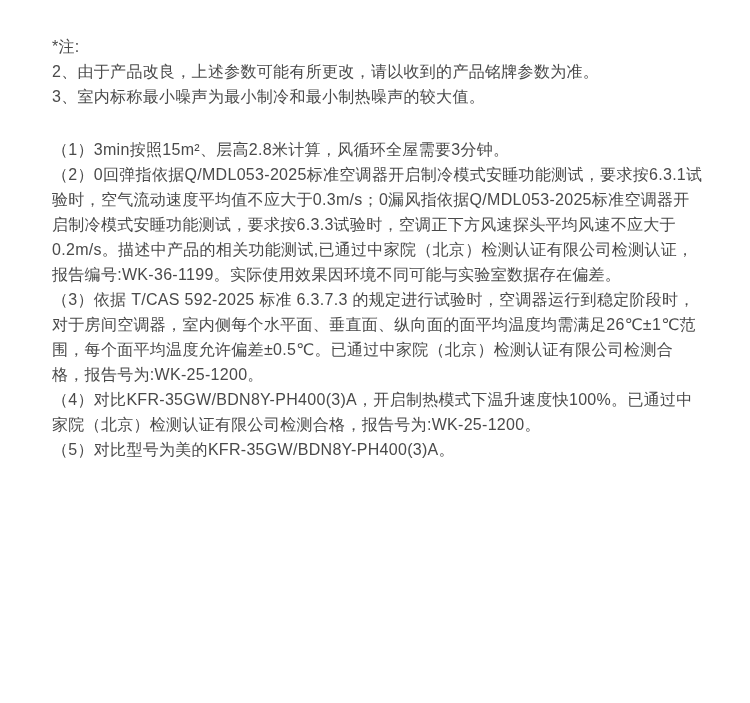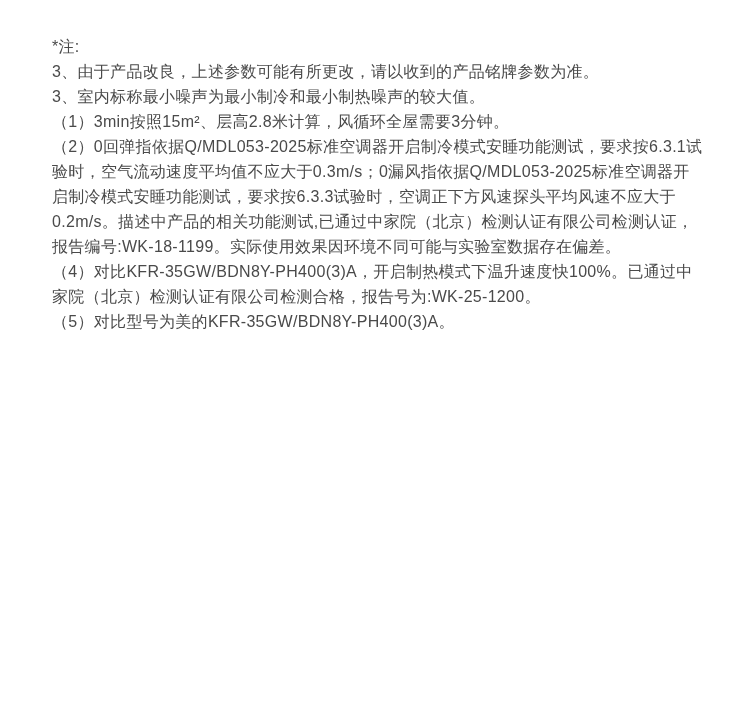--- a/index.html
+++ b/index.html
@@ -25,34 +25,36 @@
   }
   .page p {
     margin: 0;
     text-align: left;
     word-break: break-word;
   }
   .notes-title {
     margin-bottom: 0;
   }
   .footnotes {
+    margin-top: 28px;
   }
 </style>
 </head>
 <body style="background: rgb(255, 255, 255);">
 
 <div class="page" style="color: rgb(74, 74, 74);">
 
   <p class="notes-title">*注:</p>
 
   <div class="notes">
-    <p>3、由于产品改良，上述参数可能有所更改，请以收到的产品铭牌参数为准。</p>
+    <p>2、由于产品改良，上述参数可能有所更改，请以收到的产品铭牌参数为准。</p>
     <p>3、室内标称最小噪声为最小制冷和最小制热噪声的较大值。</p>
   </div>
 
   <div class="footnotes">
     <p>（1）3min按照15m²、层高2.8米计算，风循环全屋需要3分钟。</p>
-    <p>（2）0回弹指依据Q/MDL053-2025标准空调器开启制冷模式安睡功能测试，要求按6.3.1试验时，空气流动速度平均值不应大于0.3m/s；0漏风指依据Q/MDL053-2025标准空调器开启制冷模式安睡功能测试，要求按6.3.3试验时，空调正下方风速探头平均风速不应大于0.2m/s。描述中产品的相关功能测试,已通过中家院（北京）检测认证有限公司检测认证，报告编号:WK-18-1199。实际使用效果因环境不同可能与实验室数据存在偏差。</p>
+    <p>（2）0回弹指依据Q/MDL053-2025标准空调器开启制冷模式安睡功能测试，要求按6.3.1试验时，空气流动速度平均值不应大于0.3m/s；0漏风指依据Q/MDL053-2025标准空调器开启制冷模式安睡功能测试，要求按6.3.3试验时，空调正下方风速探头平均风速不应大于0.2m/s。描述中产品的相关功能测试,已通过中家院（北京）检测认证有限公司检测认证，报告编号:WK-36-1199。实际使用效果因环境不同可能与实验室数据存在偏差。</p>
+    <p>（3）依据 T/CAS 592-2025 标准 6.3.7.3 的规定进行试验时，空调器运行到稳定阶段时，对于房间空调器，室内侧每个水平面、垂直面、纵向面的面平均温度均需满足26℃±1℃范围，每个面平均温度允许偏差±0.5℃。已通过中家院（北京）检测认证有限公司检测合格，报告号为:WK-25-1200。</p>
     <p>（4）对比KFR-35GW/BDN8Y-PH400(3)A，开启制热模式下温升速度快100%。已通过中家院（北京）检测认证有限公司检测合格，报告号为:WK-25-1200。</p>
     <p>（5）对比型号为美的KFR-35GW/BDN8Y-PH400(3)A。</p>
   </div>
 
 </div>
 
 </body></html>

